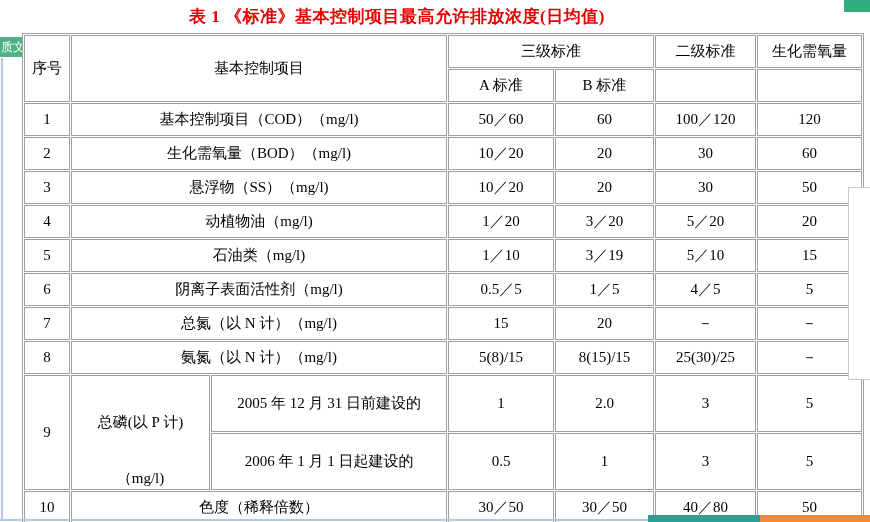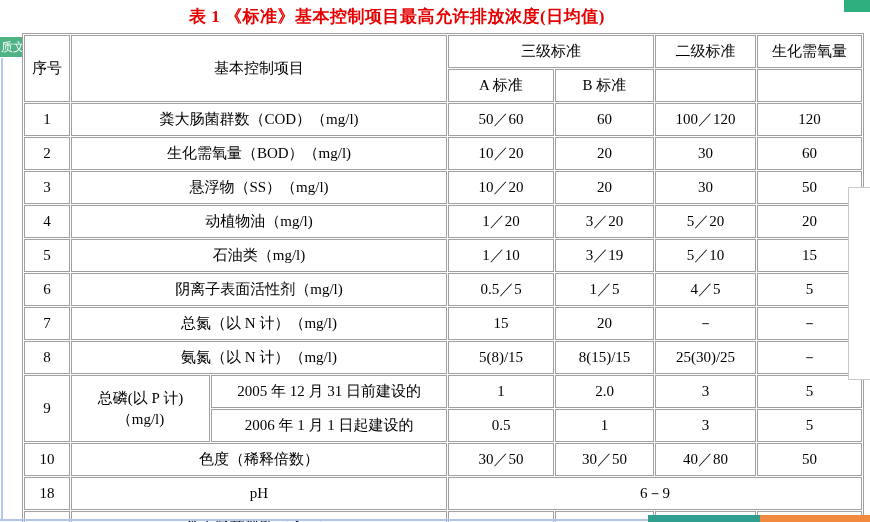--- a/index.html
+++ b/index.html
@@ -21,21 +21,21 @@
     border:1px solid #a0a0a0; background:#ffffff;
   }
   table.doc-table td {
     border:1px solid #a0a0a0;
     text-align:center; vertical-align:middle;
     font-size:15px; padding:0 2px; height:31px;
     overflow:hidden; white-space:nowrap;
   }
   td.hrow1 { height:27px; }
   td.hrow2 { height:31px; }
-  .two-line span { display:block; line-height:1.35; }
+  .two-line span { display:block; line-height:1.35;margin-top:36px; }
   
   .ribbon {
     position:absolute; left:0; top:37px; width:58px; height:20px;
     background:#4db385; color:#ffffff;
     font-family:"Liberation Sans","DejaVu Sans",sans-serif;
     font-size:12px; line-height:20px; text-align:left; padding-left:1px;
     clip-path:polygon(0 0,100% 0,84% 50%,100% 100%,0 100%);
   }
   
   .corner-box {
@@ -86,21 +86,21 @@
     </tr>
     <tr>
       <td class="hrow2">A 标准</td>
       <td class="hrow2">B 标准</td>
       <td class="hrow2"></td>
       <td class="hrow2"></td>
     </tr>
 
     <tr>
       <td>1</td>
-      <td colspan="2">粪大肠菌群数（COD）（mg/l)</td>
+      <td colspan="2">基本控制项目（COD）（mg/l)</td>
       <td>50／60</td>
       <td>60</td>
       <td>100／120</td>
       <td>120</td>
     </tr>
     <tr>
       <td>2</td>
       <td colspan="2">生化需氧量（BOD）（mg/l)</td>
       <td>10／20</td>
       <td>20</td>

